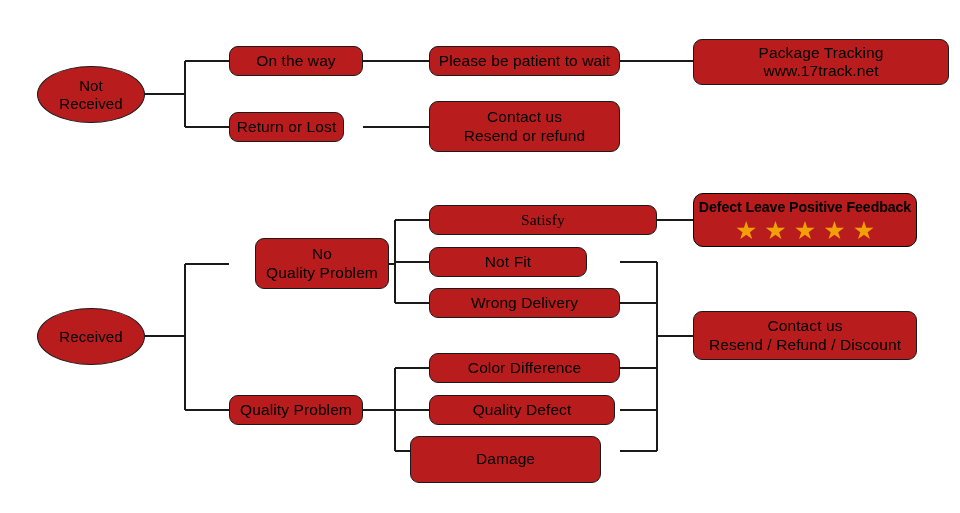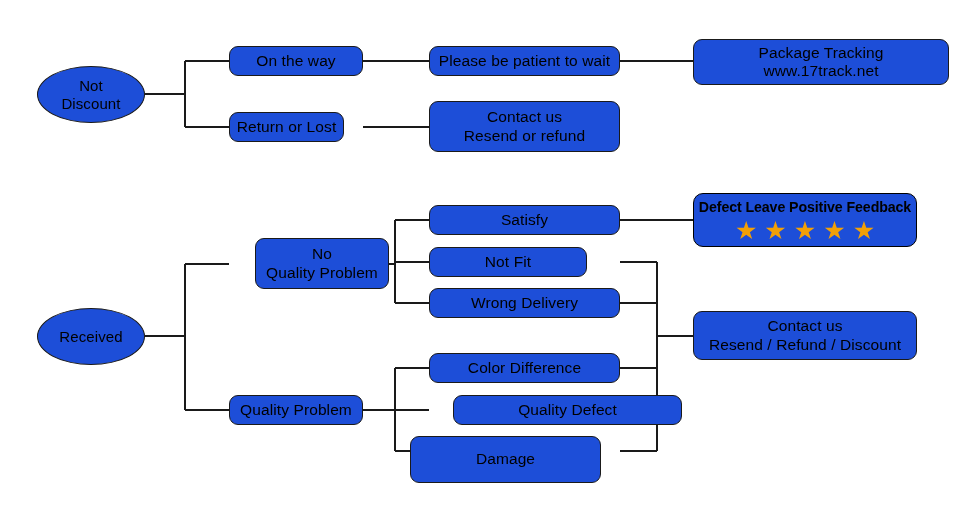--- a/index.html
+++ b/index.html
@@ -27,21 +27,21 @@
     pointer-events: none;
   }
   .node {
     position: absolute;
     box-sizing: border-box;
     display: flex;
     align-items: center;
     justify-content: center;
     text-align: center;
     color: #000000;
-    background: #1d4ed8;
+    background: #b91c1c;
     border: 1.5px solid #1a1a1a;
     line-height: 1.18;
     z-index: 2;
   }
   .node.rounded {
     border-radius: 9px;
   }
   .node.ellipse {
     border-radius: 50%;
     border-width: 1.3px;
@@ -126,21 +126,21 @@
       <path d="M620 368 H657"></path>
       <path d="M620 410 H657"></path>
       <path d="M620 451 H657"></path>
       <path d="M657 262 V451"></path>
       <path d="M657 336 H693"></path>
     </g>
   </svg>
 
   <div class="node ellipse" style="left:37px; top:66px; width:108px; height:57px;">
     <span class="txt">Not
-Discount</span>
+Received</span>
   </div>
 
   <div class="node rounded" style="left:229px; top:46px; width:134px; height:30px;">
     <span class="txt">On the way</span>
   </div>
 
   <div class="node rounded" style="left:229px; top:112px; width:115px; height:30px;">
     <span class="txt">Return or Lost</span>
   </div>
 
@@ -164,37 +164,37 @@
 
   <div class="node rounded" style="left:229px; top:238px; width:134px; height:51px;margin-left:26px;">
     <span class="txt">No
 Quality Problem</span>
   </div>
 
   <div class="node rounded" style="left:229px; top:395px; width:134px; height:30px;">
     <span class="txt">Quality Problem</span>
   </div>
 
-  <div class="node rounded" style="left:429px; top:205px; width:191px; height:30px;">
+  <div class="node rounded" style="left:429px; top:205px; width:228px; height:30px;font-family:Liberation Serif, serif;">
     <span class="txt">Satisfy</span>
   </div>
 
   <div class="node rounded" style="left:429px; top:247px; width:158px; height:30px;">
     <span class="txt">Not Fit</span>
   </div>
 
   <div class="node rounded" style="left:429px; top:353px; width:191px; height:30px;">
     <span class="txt">Color Difference</span>
   </div>
 
   <div class="node rounded" style="left:429px; top:288px; width:191px; height:30px;">
     <span class="txt">Wrong Delivery</span>
   </div>
 
-  <div class="node rounded" style="left:429px; top:395px; width:229px; height:30px;margin-left:24px;">
+  <div class="node rounded" style="left:429px; top:395px; width:186px; height:30px;">
     <span class="txt">Quality Defect</span>
   </div>
 
   <div class="node rounded" style="left:410px; top:436px; width:191px; height:47px;justify-content:center;">
     <span class="txt">Damage</span>
   </div>
 
   <div class="node plain feedback" style="left:693px; top:193px; width:224px; height:54px;">
     <span class="fb-label">Defect Leave Positive Feedback</span>
     <span class="stars" id="star-row">

